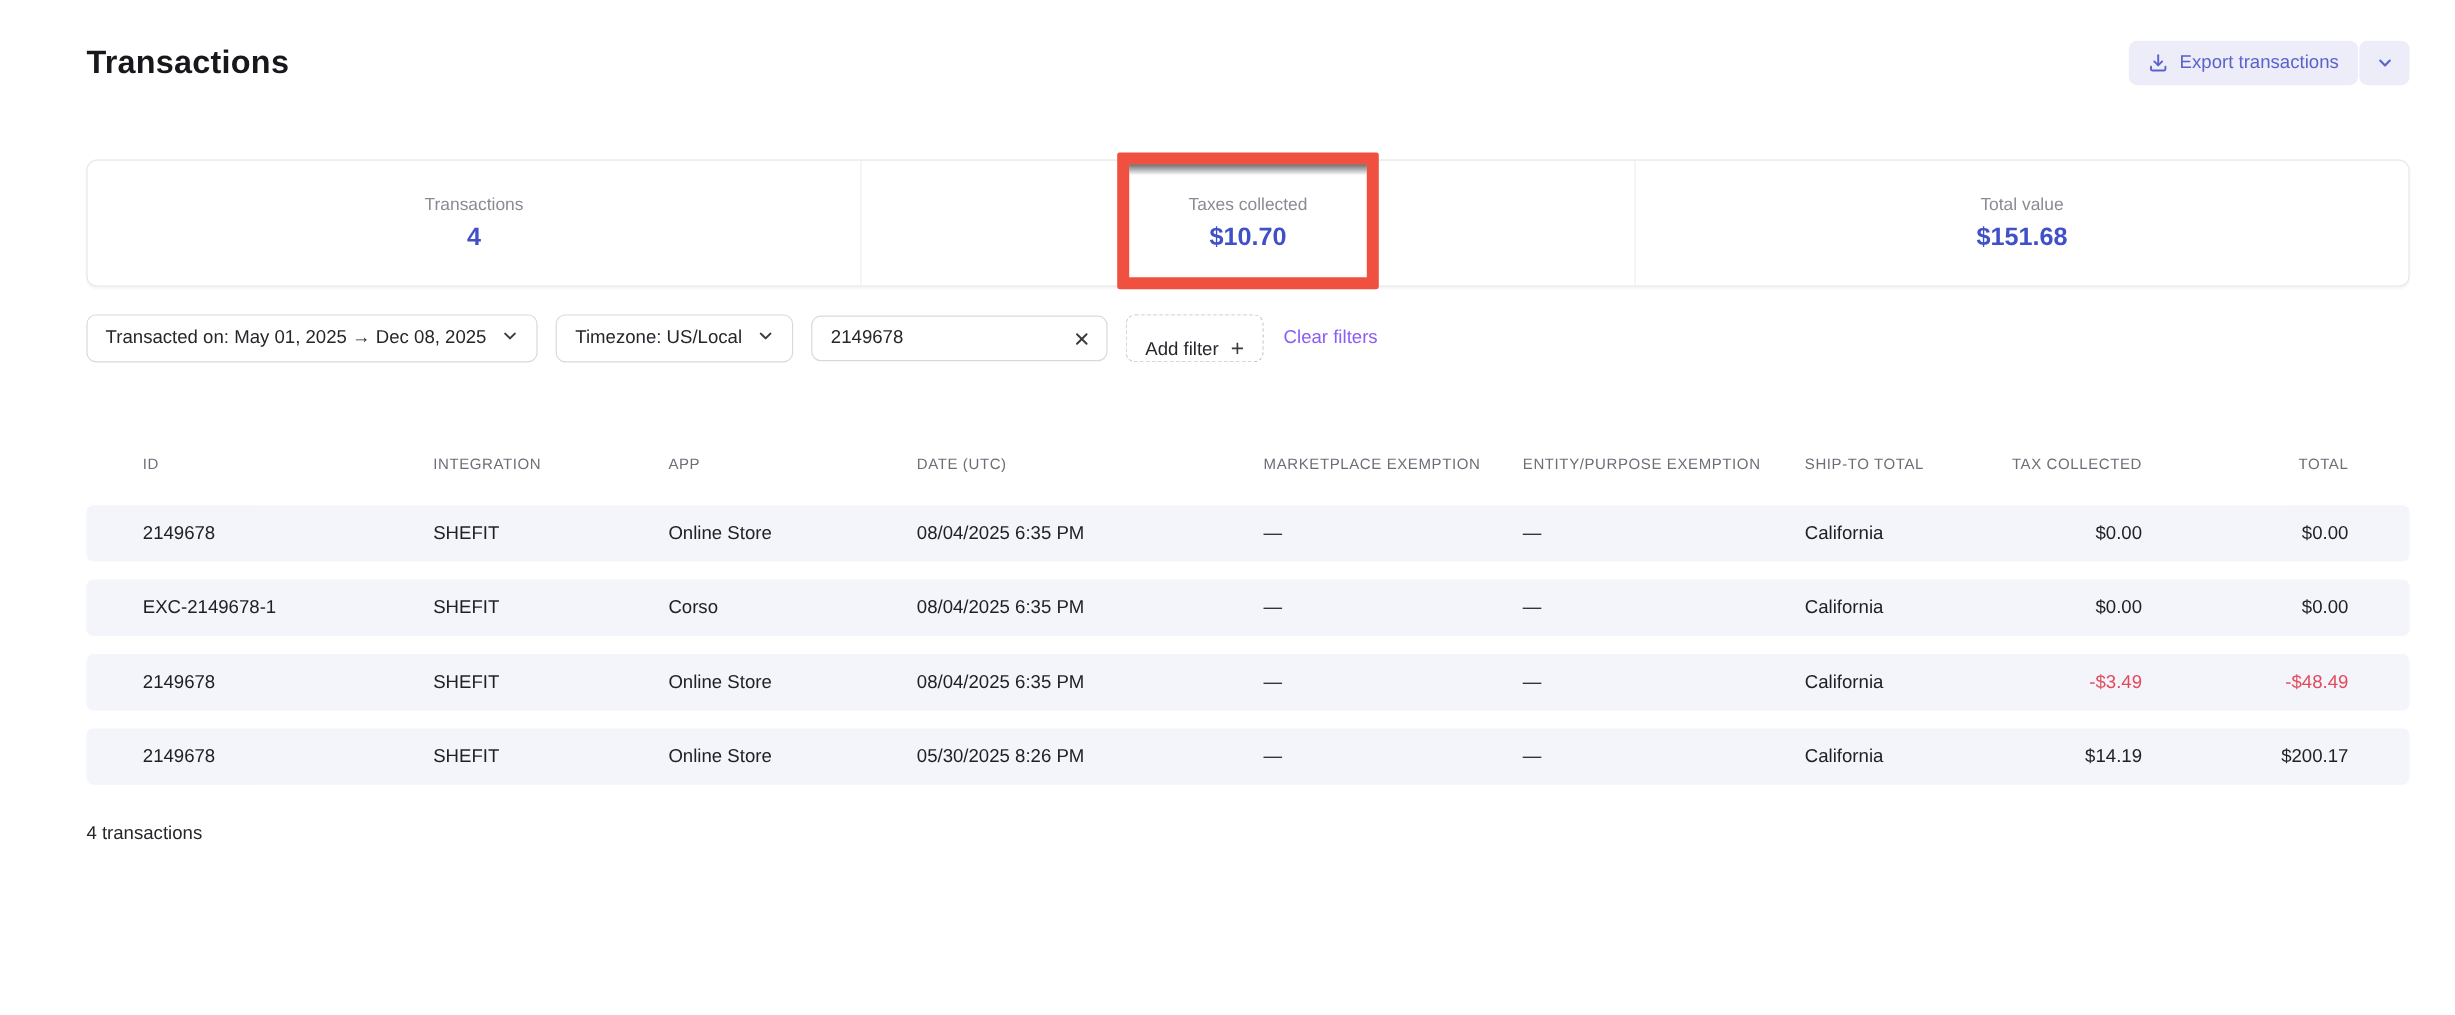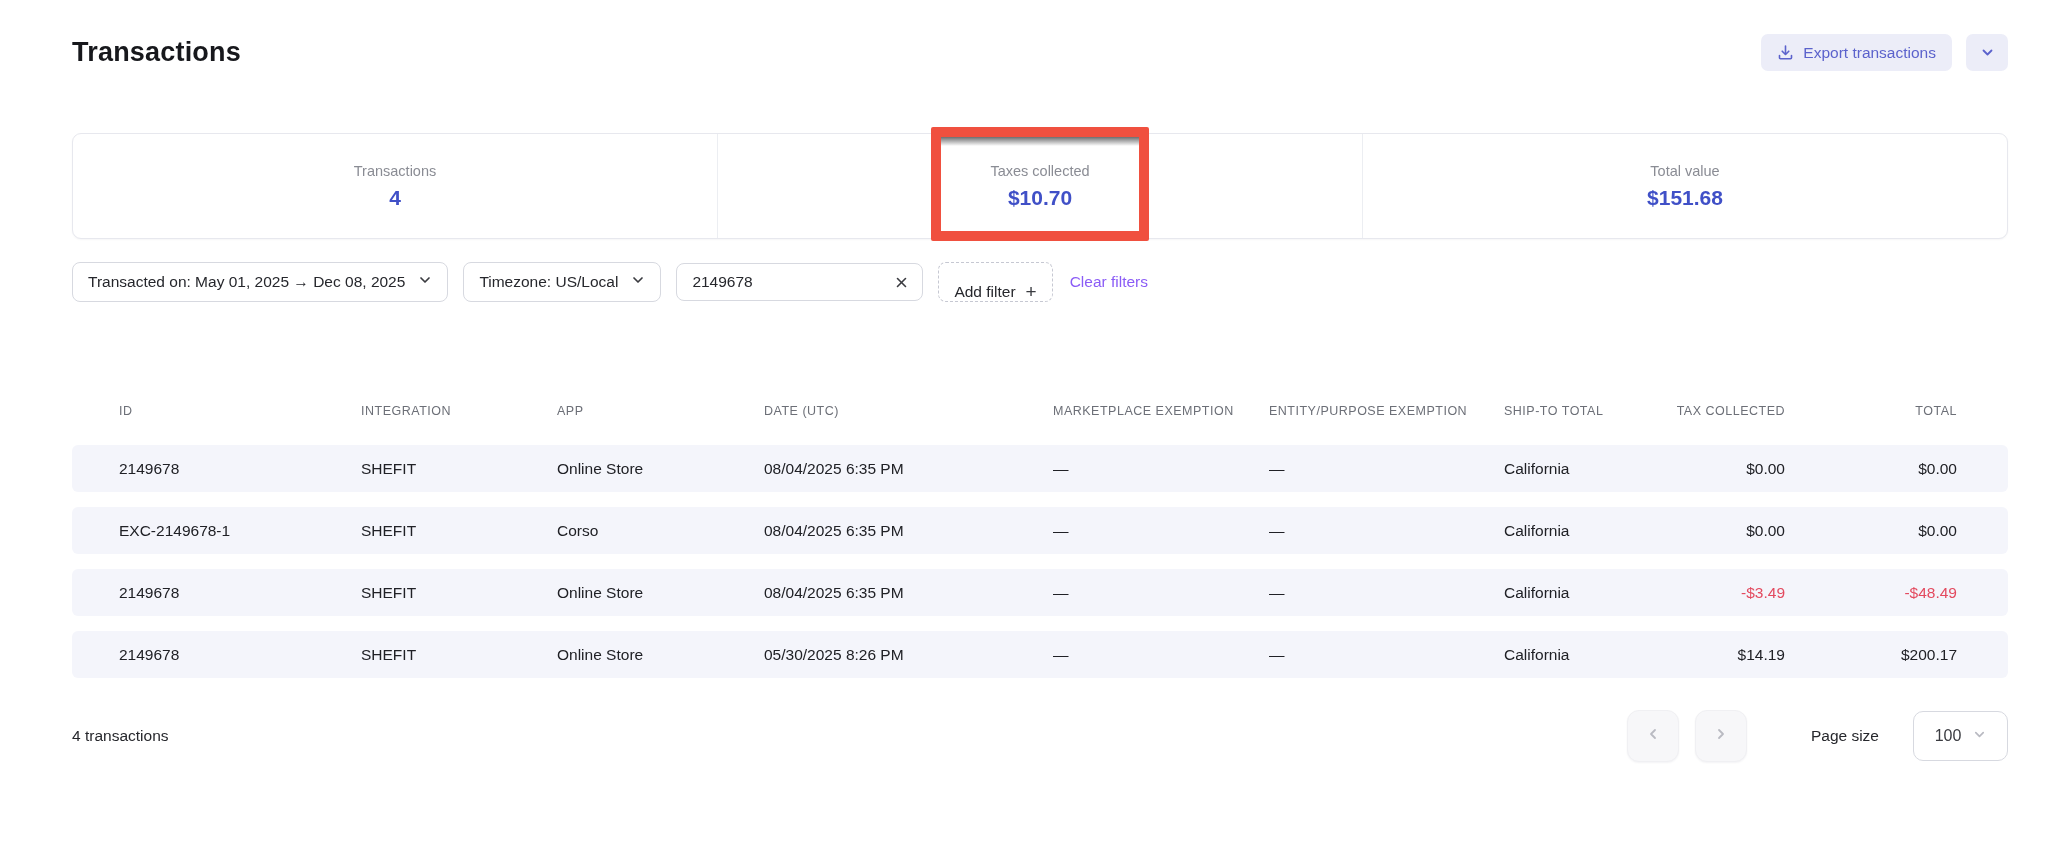--- a/index.html
+++ b/index.html
@@ -12,21 +12,21 @@
     overflow:hidden;
   }
   
   .topbar{
     display:flex;justify-content:space-between;align-items:center;
     padding:34px 38px 0 72px;
   }
   .page-title{
     font-size:27px;font-weight:700;color:#17181c;letter-spacing:.2px;
   }
-  .export-group{display:flex;gap:14px;}
+  .export-group{display:flex;gap:1px;}
   .btn-soft{
     display:flex;align-items:center;gap:9px;
     background:#ecedf8;color:#5b62cc;
     border:none;border-radius:7px;
     height:37px;padding:0 16px;
     font-family:"Liberation Sans", sans-serif;
     font-size:15.5px;cursor:pointer;
   }
   .btn-soft.square{width:42px;justify-content:center;padding:0;}
   .btn-soft svg{display:block;}
@@ -104,21 +104,21 @@
   .grid{
     display:grid;
     grid-template-columns:242px 196px 207px 289px 216px 235px 150px 131px 1fr;
     padding:0 51px 0 47px;
     align-items:center;
   }
   .thead{
     color:#6c6f77;font-size:12.5px;letter-spacing:.5px;
     line-height:1.55;margin-bottom:24px;
   }
-  .thead .th{white-space:normal;margin-top:24px;}
+  .thead .th{white-space:normal;}
   .th.right, .td.right{text-align:right;}
   .trow{
     height:47px;background:#f4f5fb;border-radius:6px;
     font-size:15.5px;color:#202126;margin-bottom:15px;
   }
   .td{white-space:nowrap;}
   .td.neg{color:#e34a5f;}
   
   .tfooter{
     display:flex;align-items:center;justify-content:space-between;
@@ -277,40 +277,15 @@
       <div class="td">—</div>
       <div class="td">—</div>
       <div class="td">California</div>
       <div class="td right">$14.19</div>
       <div class="td right">$200.17</div>
     </div>
   </div>
 
   <div class="tfooter">
     <div class="count-text">4 transactions</div>
-    <div class="pager">
-      <div class="page-btn">
-        <span>
-          <svg width="14" height="14" viewBox="0 0 14 14" fill="none" stroke="#b9bac2" stroke-width="1.8" stroke-linecap="round" stroke-linejoin="round">
-              <path d="M9 3 5 7 9 11"></path>
-            </svg>
-        </span>
-      </div>
-      <div class="page-btn page-next">
-        <span>
-          <svg width="14" height="14" viewBox="0 0 14 14" fill="none" stroke="#b9bac2" stroke-width="1.8" stroke-linecap="round" stroke-linejoin="round">
-              <path d="M5 3 9 7 5 11"></path>
-            </svg>
-        </span>
-      </div>
-      <div class="page-size-label">Page size</div>
-      <div class="page-size-select">
-        <span>100</span>
-        <span>
-          <svg width="13" height="13" viewBox="0 0 14 14" fill="none" stroke="#b9bac2" stroke-width="1.8" stroke-linecap="round" stroke-linejoin="round">
-              <path d="M3 5 7 9 11 5"></path>
-            </svg>
-        </span>
-      </div>
-    </div>
   </div>
 
 </div>
 
 </body></html>

